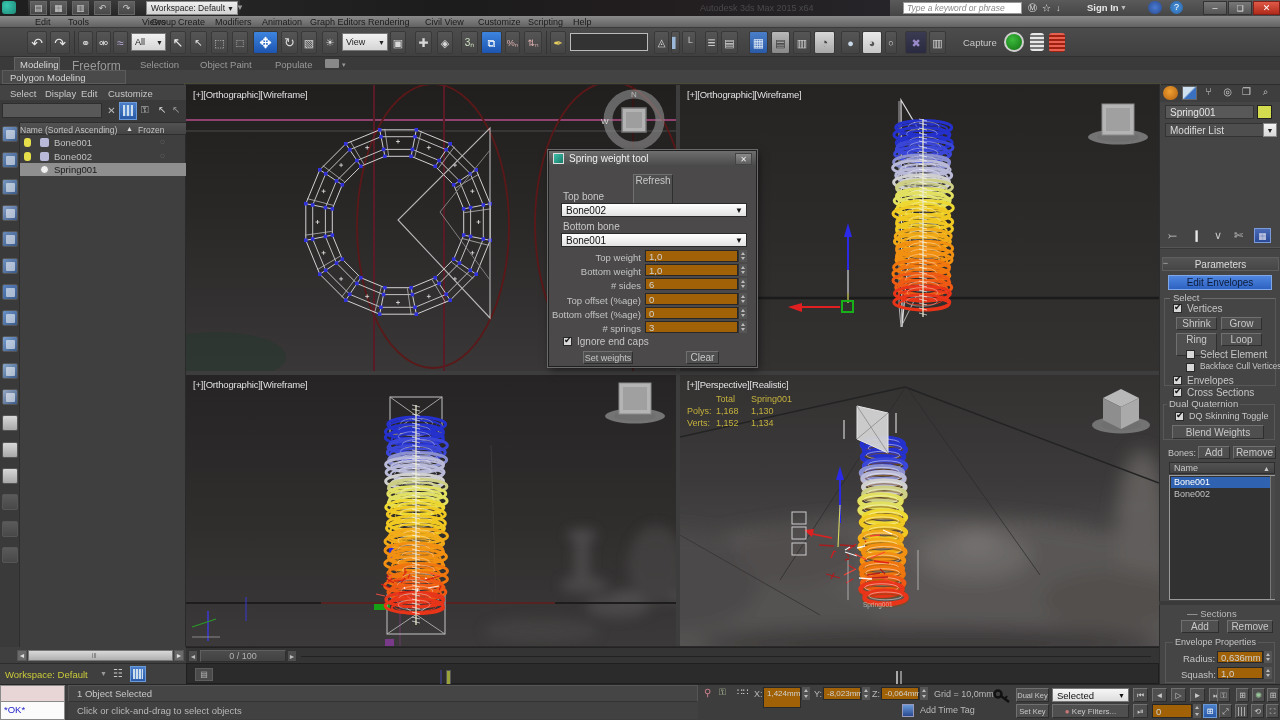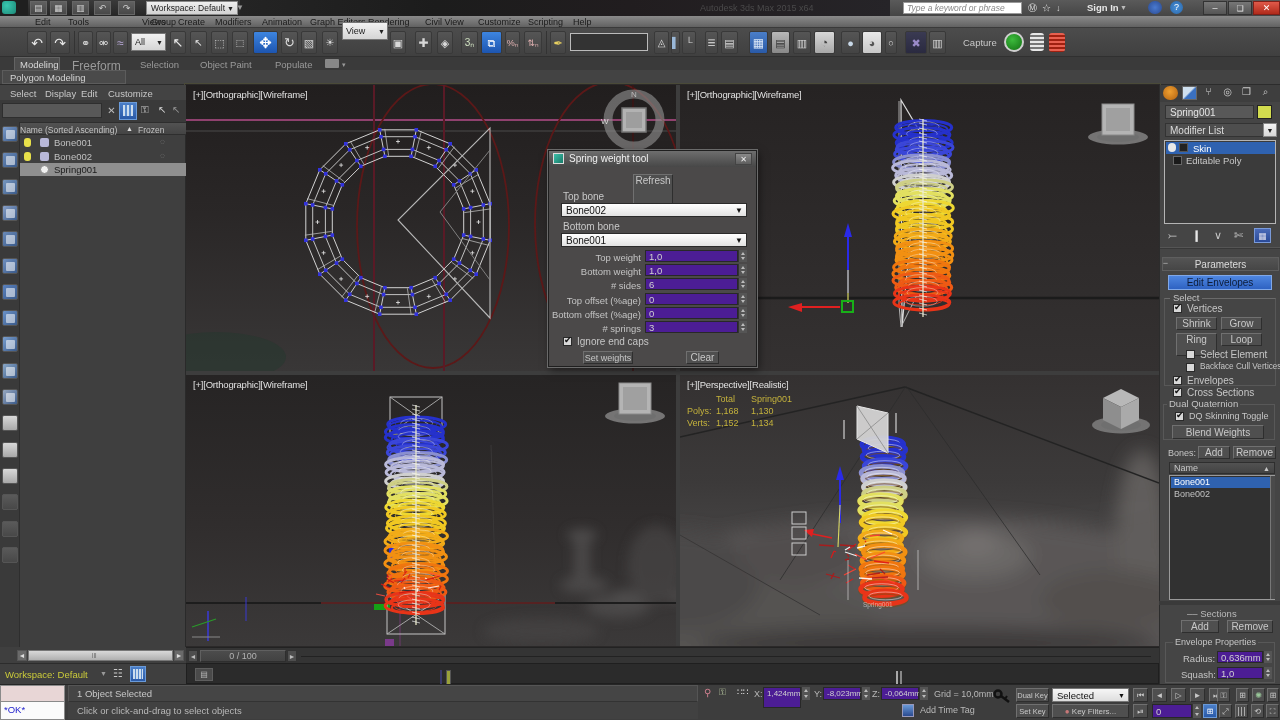--- a/index.html
+++ b/index.html
@@ -1,21 +1,21 @@
 <!DOCTYPE html>
 <html><head><meta charset="utf-8"><style>
 *{margin:0;padding:0;box-sizing:border-box;}
 html,body{width:1280px;height:720px;overflow:hidden;background:#3c3c3c;font-family:"Liberation Sans",sans-serif;}
 .abs{position:absolute;}
 .vplabel{position:absolute;left:7px;top:4px;font-size:9.5px;color:#e0e0e0;letter-spacing:-0.2px;}
 .btn{background:#4f4f4f;border:1px solid;border-color:#707070 #2e2e2e #2e2e2e #707070;color:#c8c8c8;text-align:center;position:absolute;font-size:10px;white-space:nowrap;overflow:hidden;}
 .cb{position:absolute;width:9px;height:9px;background:#d8d8d8;border:1px solid #2a2a2a;}
 .cb.c:after{content:"\2714";position:absolute;left:0px;top:-3px;font-size:9px;color:#111;}
 .cblab{position:absolute;font-size:10px;color:#c6c6c6;white-space:nowrap;}
-.spinfield{position:absolute;background:#4c1d95;border:1px solid #282828;color:#cfcfcf;font-size:9.5px;padding-left:3px;}
+.spinfield{position:absolute;background:#a16207;border:1px solid #282828;color:#cfcfcf;font-size:9.5px;padding-left:3px;}
 .spin{position:absolute;width:9px;background:#555;border-left:1px solid #333;}
 .spin:before{content:"";position:absolute;left:2px;top:2px;border-left:2.5px solid transparent;border-right:2.5px solid transparent;border-bottom:3.5px solid #bbb;}
 .spin:after{content:"";position:absolute;left:2px;bottom:2px;border-left:2.5px solid transparent;border-right:2.5px solid transparent;border-top:3.5px solid #bbb;}
 </style></head><body>
 <div class="abs" style="left:0;top:0;width:1280px;height:16px;background:linear-gradient(#3a3a3a,#262626);"></div>
 <div class="abs" style="left:240px;top:0;width:650px;height:16px;background:linear-gradient(90deg,#242424,#1c1c1c 30%,#211d1f 60%,#262428);"></div>
 <div class="abs" style="left:0;top:0;width:28px;height:28px;background:#1f1f1f;"></div>
 <div class="abs" style="left:2px;top:1px;width:14px;height:13px;background:radial-gradient(circle at 35% 35%,#39c8b0,#1d8877);border-radius:3px;"></div>
 <div class="abs" style="left:1px;top:20px;font-size:6px;color:#ddd;">3DS</div>
 <div class="abs" style="left:30px;top:1px;width:110px;height:14px;"></div>
@@ -60,21 +60,21 @@
 <div class="abs" style="left:113px;top:31px;width:15px;height:23px;background:linear-gradient(#555555,#444444);border:1px solid #393939;border-radius:2px;color:#b8a8d8;font-size:12px;text-align:center;line-height:22px;">≈</div>
 <div class="abs" style="left:131px;top:33px;width:35px;height:18px;background:linear-gradient(#f2f2f2,#d5d5d5);border:1px solid #777;color:#222;font-size:9px;line-height:17px;padding-left:3px;">All<span style="float:right;margin-right:2px;font-size:7px;">▼</span></div>
 <div class="abs" style="left:170px;top:31px;width:16px;height:23px;background:linear-gradient(#555555,#444444);border:1px solid #393939;border-radius:2px;color:#eee;font-size:13px;text-align:center;line-height:22px;">↖</div>
 <div class="abs" style="left:190px;top:31px;width:17px;height:23px;background:linear-gradient(#555555,#444444);border:1px solid #393939;border-radius:2px;color:#eee;font-size:10px;text-align:center;line-height:22px;">↖</div>
 <div class="abs" style="left:211px;top:31px;width:17px;height:23px;background:linear-gradient(#555555,#444444);border:1px solid #393939;border-radius:2px;color:#d8d8d8;font-size:11px;text-align:center;line-height:22px;">⬚</div>
 <div class="abs" style="left:232px;top:31px;width:16px;height:23px;background:linear-gradient(#555555,#444444);border:1px solid #393939;border-radius:2px;color:#d8d8d8;font-size:9px;text-align:center;line-height:22px;">⬚</div>
 <div class="abs" style="left:253px;top:31px;width:25px;height:23px;background:linear-gradient(#3d85e0,#1d55b0);border:1px solid #393939;border-radius:2px;color:#fff;font-size:15px;text-align:center;line-height:22px;">✥</div>
 <div class="abs" style="left:281px;top:31px;width:17px;height:23px;background:linear-gradient(#555555,#444444);border:1px solid #393939;border-radius:2px;color:#d8d8d8;font-size:13px;text-align:center;line-height:22px;">↻</div>
 <div class="abs" style="left:301px;top:31px;width:16px;height:23px;background:linear-gradient(#555555,#444444);border:1px solid #393939;border-radius:2px;color:#d8d8d8;font-size:11px;text-align:center;line-height:22px;">▧</div>
 <div class="abs" style="left:322px;top:31px;width:16px;height:23px;background:linear-gradient(#555555,#444444);border:1px solid #393939;border-radius:2px;color:#d8d8d8;font-size:10px;text-align:center;line-height:22px;">☀</div>
-<div class="abs" style="left:342px;top:22px;width:46px;height:18px;background:linear-gradient(#f2f2f2,#d5d5d5);border:1px solid #777;color:#222;font-size:9px;line-height:17px;padding-left:3px;">View<span style="float:right;margin-right:2px;font-size:7px;">▼</span></div>
+<div class="abs" style="left:342px;top:33px;width:46px;height:18px;background:linear-gradient(#f2f2f2,#d5d5d5);border:1px solid #777;color:#222;font-size:9px;line-height:17px;padding-left:3px;">View<span style="float:right;margin-right:2px;font-size:7px;">▼</span></div>
 <div class="abs" style="left:390px;top:31px;width:16px;height:23px;background:linear-gradient(#555555,#444444);border:1px solid #393939;border-radius:2px;color:#d8d8d8;font-size:11px;text-align:center;line-height:22px;">▣</div>
 <div class="abs" style="left:415px;top:31px;width:17px;height:23px;background:linear-gradient(#555555,#444444);border:1px solid #393939;border-radius:2px;color:#d8d8d8;font-size:12px;text-align:center;line-height:22px;">✚</div>
 <div class="abs" style="left:437px;top:31px;width:16px;height:23px;background:linear-gradient(#555555,#444444);border:1px solid #393939;border-radius:2px;color:#d8d8d8;font-size:11px;text-align:center;line-height:22px;">◈</div>
 <div class="abs" style="left:461px;top:31px;width:17px;height:23px;background:linear-gradient(#555555,#444444);border:1px solid #393939;border-radius:2px;color:#cfe0c0;font-size:10px;text-align:center;line-height:22px;">3ₙ</div>
 <div class="abs" style="left:481px;top:31px;width:21px;height:23px;background:linear-gradient(#3d85e0,#1d55b0);border:1px solid #393939;border-radius:2px;color:#fff;font-size:11px;text-align:center;line-height:22px;">⧉</div>
 <div class="abs" style="left:505px;top:31px;width:15px;height:23px;background:linear-gradient(#555555,#444444);border:1px solid #393939;border-radius:2px;color:#e0b0b0;font-size:9px;text-align:center;line-height:22px;">%ₙ</div>
 <div class="abs" style="left:524px;top:31px;width:18px;height:23px;background:linear-gradient(#555555,#444444);border:1px solid #393939;border-radius:2px;color:#e0b0b0;font-size:9px;text-align:center;line-height:22px;">⇅ₙ</div>
 <div class="abs" style="left:546px;top:31px;width:1px;height:23px;background:#333;"></div>
 <div class="abs" style="left:550px;top:31px;width:16px;height:23px;background:linear-gradient(#555555,#444444);border:1px solid #393939;border-radius:2px;color:#e8d060;font-size:11px;text-align:center;line-height:22px;">✒</div>
 <div class="abs" style="left:570px;top:33px;width:78px;height:18px;background:#333;border:1px solid #bbb;"></div>
@@ -888,28 +888,20 @@
  <div class="abs" style="left:22px;top:1px;width:15px;height:14px;background:linear-gradient(135deg,#cfe0f0 45%,#3a70c0 55%);border:1px solid #666;"></div>
  <div class="abs" style="left:41px;top:1px;width:15px;height:14px;color:#ddd;font-size:10px;text-align:center;">⑂</div>
  <div class="abs" style="left:60px;top:1px;width:15px;height:14px;color:#ccc;font-size:10px;text-align:center;">◎</div>
  <div class="abs" style="left:79px;top:1px;width:15px;height:14px;color:#ccc;font-size:10px;text-align:center;">❐</div>
  <div class="abs" style="left:98px;top:1px;width:15px;height:14px;color:#ccc;font-size:10px;text-align:center;">⌕</div>
 </div>
 <div class="abs" style="left:5px;top:20px;width:89px;height:14px;background:#585858;border:1px solid #333;color:#e4e4e4;font-size:10px;line-height:13px;padding-left:4px;">Spring001</div>
 <div class="abs" style="left:97px;top:20px;width:15px;height:14px;background:#d2dc4e;border:1px solid #222;"></div>
 <div class="abs" style="left:5px;top:38px;width:103px;height:14px;background:#4e4e4e;border:1px solid #333;color:#dcdcdc;font-size:10px;line-height:13px;padding-left:4px;">Modifier List</div>
 <div class="abs" style="left:103px;top:38px;width:14px;height:14px;background:linear-gradient(#f4f4f4,#d8d8d8);border:1px solid #888;color:#222;font-size:7px;text-align:center;line-height:13px;">▼</div>
-<div class="abs" style="left:4px;top:55px;width:112px;height:84px;background:#3b3b3b;border:1px solid #b4b4b4;">
- <div class="abs" style="left:1px;top:1px;width:109px;height:12px;background:#2f62b0;"></div>
- <div class="abs" style="left:3px;top:2px;width:8px;height:9px;border-radius:4px;background:#e8e8e8;"></div>
- <div class="abs" style="left:14px;top:2px;width:9px;height:9px;background:#222;border:1px solid #555;"></div>
- <span style="position:absolute;left:28px;top:2px;font-size:9.5px;color:#fff;">Skin</span>
- <div class="abs" style="left:8px;top:15px;width:9px;height:9px;background:#1a1a1a;border:1px solid #666;"></div>
- <span style="position:absolute;left:21px;top:14px;font-size:9.5px;color:#c8c8c8;">Editable Poly</span>
-</div>
 <div class="abs" style="left:4px;top:143px;width:112px;height:16px;">
  <span style="position:absolute;left:4px;top:1px;color:#c8c8c8;font-size:11px;">⤚</span>
  <span style="position:absolute;left:28px;top:1px;color:#e8e8e8;font-size:11px;font-weight:bold;">❙</span>
  <span style="position:absolute;left:50px;top:1px;color:#c8c8c8;font-size:11px;">∨</span>
  <span style="position:absolute;left:70px;top:1px;color:#c8c8c8;font-size:11px;">✄</span>
  <div class="abs" style="left:90px;top:0px;width:17px;height:15px;background:linear-gradient(#4a6ab8,#2a4a98);border:1px solid #7a9ad8;color:#dde;font-size:9px;text-align:center;line-height:14px;">▦</div>
 </div>
 <div class="abs" style="left:0;top:162px;width:121px;height:2px;background:#383838;border-top:1px solid #555;"></div>
 <div class="abs" style="left:2px;top:172px;width:117px;height:14px;background:linear-gradient(#545454,#464646);border:1px solid #5e5e5e;color:#dcdcdc;font-size:10px;text-align:center;line-height:13px;">Parameters</div>
 <div class="abs" style="left:1px;top:173px;width:9px;height:11px;color:#bbb;font-size:9px;text-align:center;">−</div>

